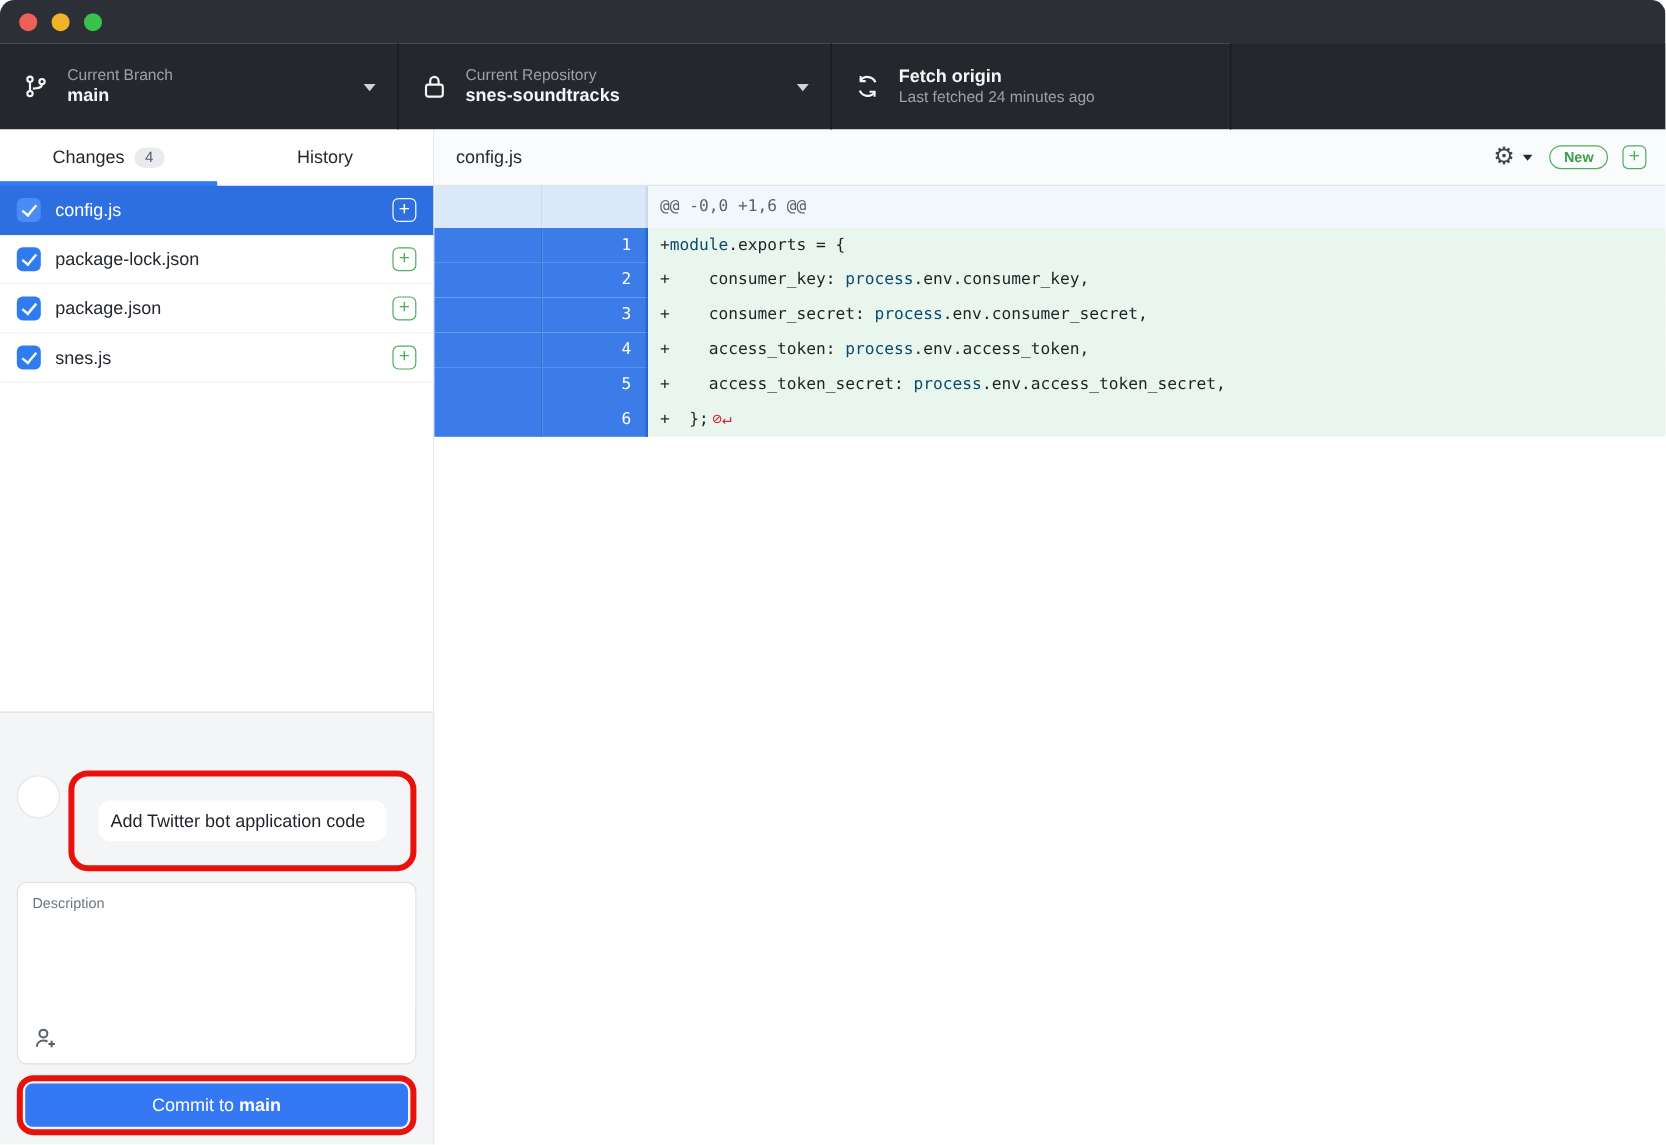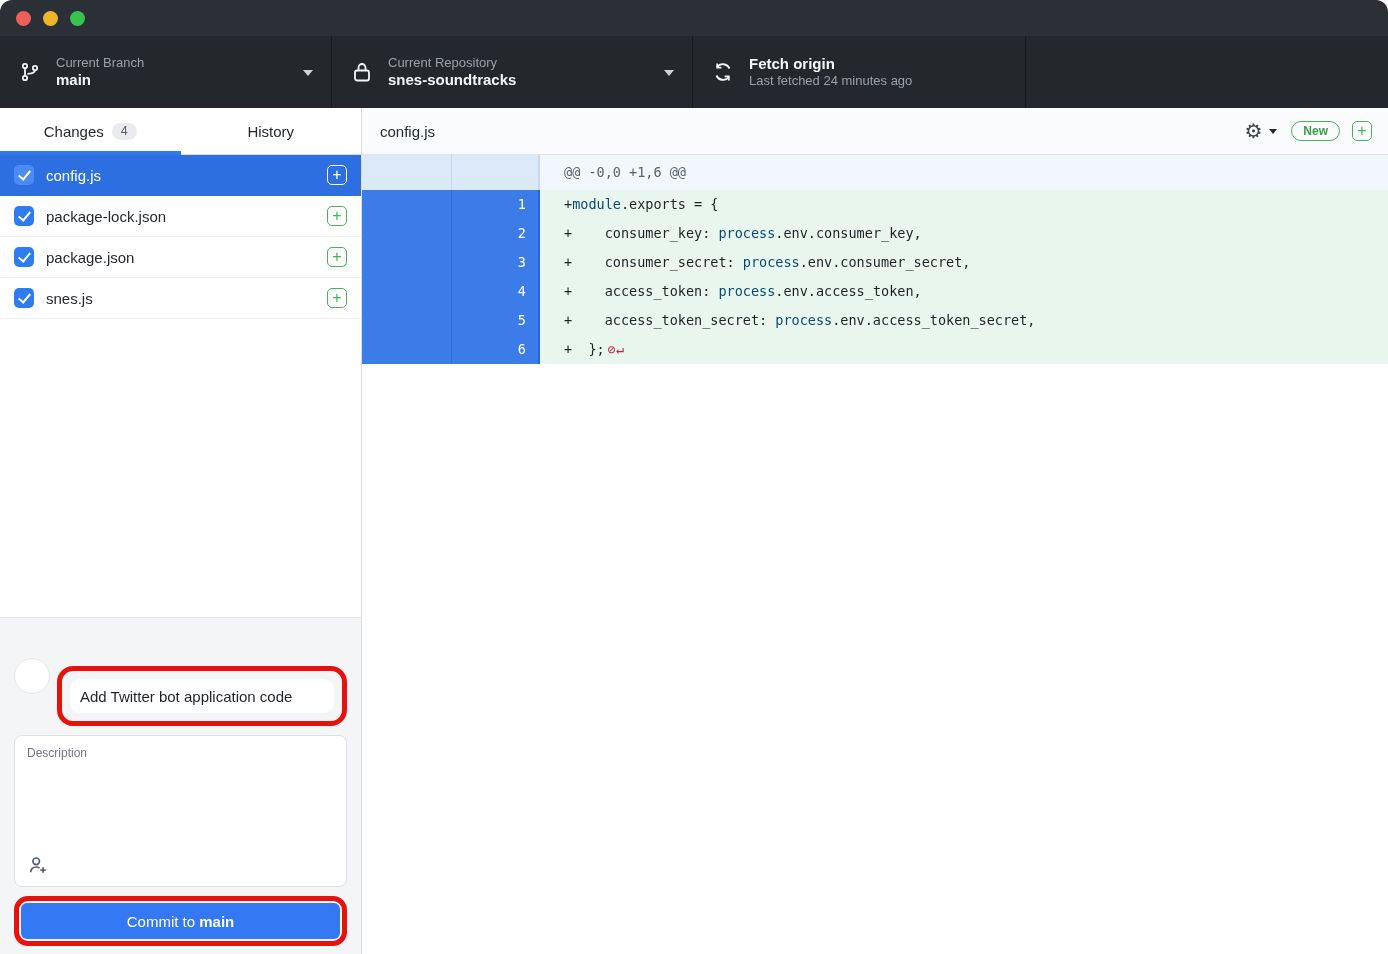--- a/index.html
+++ b/index.html
@@ -50,21 +50,21 @@
   .filerow.selected .cb { background:#4b8bf5; }
   .plusbox { width:20px; height:20px; border:1.5px solid #4caf5e; border-radius:5px; color:#4caf5e; font-size:16px; line-height:17px; text-align:center; flex:0 0 auto; cursor:pointer; }
   .filerow.selected .plusbox { border-color:#fff; color:#fff; }
   .filler { flex:1; background:#fff; }
 
   
   .commit { border-top:1px solid #e2e4e8; background:#f4f5f7; padding:8px 14px 8px; position:relative; }
   .summary-row { display:flex; align-items:center; gap:7px; }
   .avatar { width:36px; height:36px; border-radius:50%; background:#fff; border:1px solid #e4e6ea; flex:0 0 auto; }
   .ring { border:5px solid #e8120c; border-radius:16px; }
-  .summary-ring { flex:1; padding:8px;margin-top:40px; }
+  .summary-ring { flex:1; padding:20px;margin-top:40px; }
   .summary-input { width:100%; height:34px; border:none; outline:none; border-radius:10px; background:#fff; font-size:15px; color:#1f2328; padding:0 10px; font-family:"Liberation Sans", sans-serif; }
   .descbox { margin-top:9px; height:152px; background:#fff; border:1px solid #dde0e4; border-radius:8px; position:relative; }
   .descbox textarea { width:100%; height:112px; border:none; outline:none; resize:none; border-radius:8px; padding:10px 12px; font-size:12px; color:#1f2328; font-family:"Liberation Sans", sans-serif; }
   .descbox textarea::placeholder { color:#6e7781; }
   .coauthor { position:absolute; left:12px; bottom:10px; width:22px; height:22px; cursor:pointer; }
   .commit-ring { margin-top:9px; padding:2px; border-radius:14px; }
   .commit-btn { width:100%; height:36px; background:#3478f4; border:none; border-radius:6px; color:#fff; font-size:15px; cursor:pointer; font-family:"Liberation Sans", sans-serif; }
   .commit-btn b { font-weight:700; }
 
   
@@ -82,21 +82,21 @@
   .gut { width:90px; flex:0 0 auto; }
   .gut.g2 { width:88px; text-align:right; padding-right:12px; }
   .hunk .gut { background:#dce9f9; }
   .hunk .gut.g1 { border-right:1px solid #c9d8ee; }
   .hunk .gut.g2 { border-right:2px solid #c9d8ee; }
   .hunk .code { background:#f2f7fd; color:#59626d; }
   .added .gut { background:#3b7ce8; color:#fff; cursor:pointer; }
   .added .gut.g1 { border-right:1px solid #316dd1; }
   .added .gut.g2 { border-right:2px solid #2b66cc; }
   .added .code { background:#e9f6ee; color:#1f2328; }
-  .code { flex:1; padding-left:24px; white-space:pre; }
+  .code { flex:1; padding-left:10px; white-space:pre; }
   .kw { color:#0c4a6e; }
   .nonl { color:#d1242f; padding-left:3px; }
 </style>
 </head>
 <body>
 
 <div class="window">
 
   <div class="titlebar">
     <span class="tlight close"></span>

